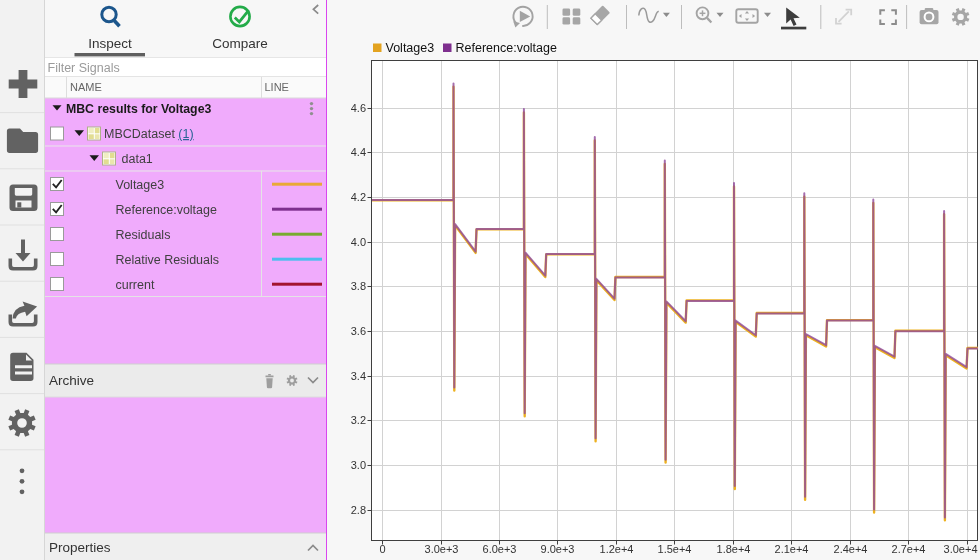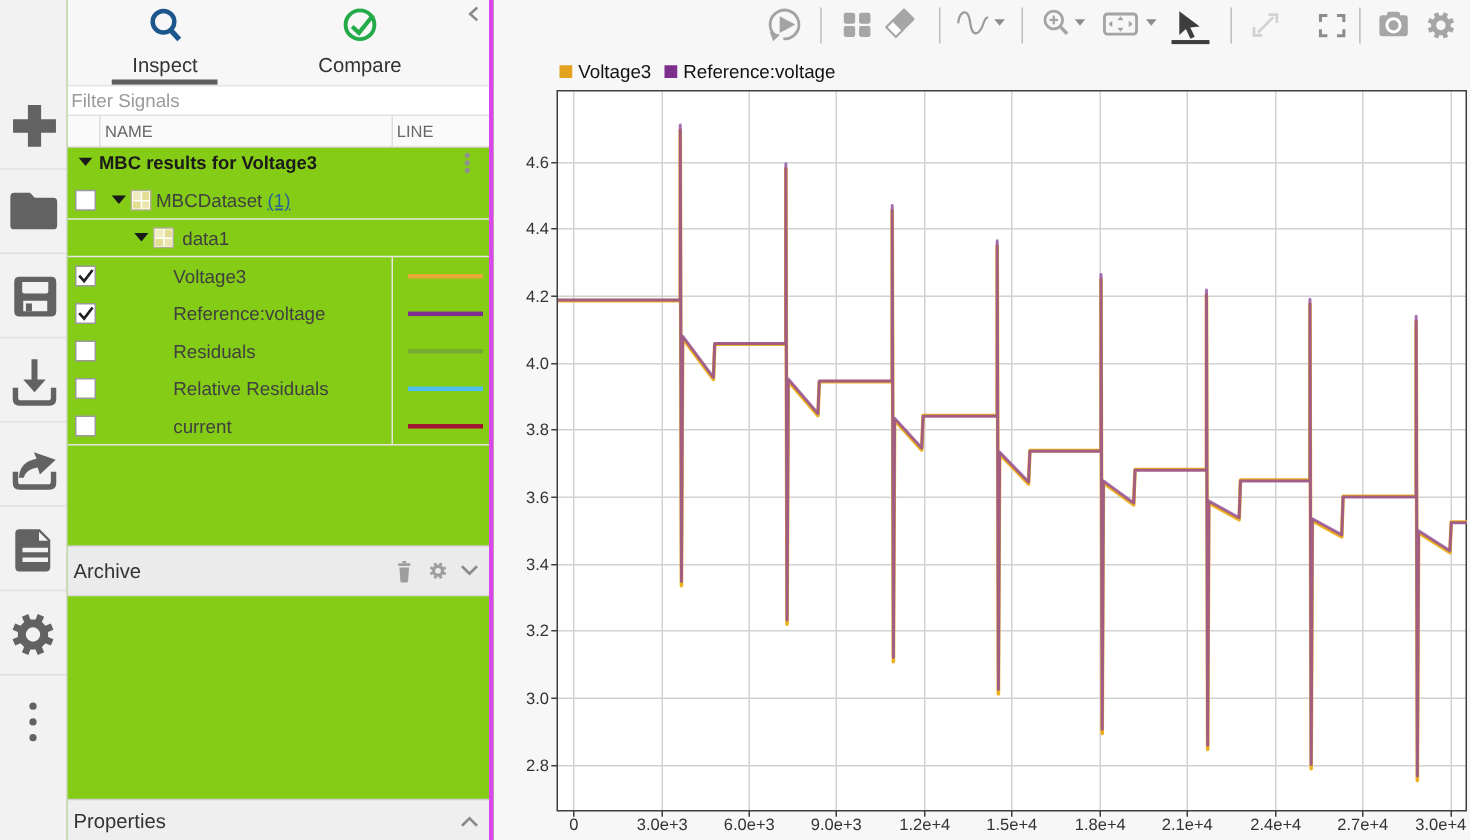--- a/index.html
+++ b/index.html
@@ -37,21 +37,21 @@
   <line x1="0" y1="168.8" x2="44" y2="168.8"></line>
   <line x1="0" y1="225" x2="44" y2="225"></line>
   <line x1="0" y1="281.2" x2="44" y2="281.2"></line>
   <line x1="0" y1="337.4" x2="44" y2="337.4"></line>
   <line x1="0" y1="393.6" x2="44" y2="393.6"></line>
   <line x1="0" y1="449.8" x2="44" y2="449.8"></line>
 </g>
 </svg>
 </div>
 
-<div class="abs" style="left:45px;top:0;width:281px;height:560px;background:#84cc16;border-right:3px solid #d946ef;">
+<div class="abs" style="left:45px;top:0;width:281px;height:560px;background:#f0abfc;border-right:1px solid #d946ef;">
 <svg width="281" height="560" viewBox="45 0 281 560">
 
   <rect x="45" y="0" width="281" height="57.5" fill="#f7f7f7"></rect>
   <line x1="45" y1="57.5" x2="326" y2="57.5" stroke="#cdcdcd"></line>
 
   <g stroke="#1c568c" stroke-width="3" fill="none">
     <circle cx="109" cy="14.5" r="7.2"></circle>
     <line x1="114.2" y1="20.5" x2="119.5" y2="26.3" stroke-width="3.6"></line>
   </g>
   <text x="110" y="48" text-anchor="middle" font-size="13.5" fill="#333">Inspect</text>

